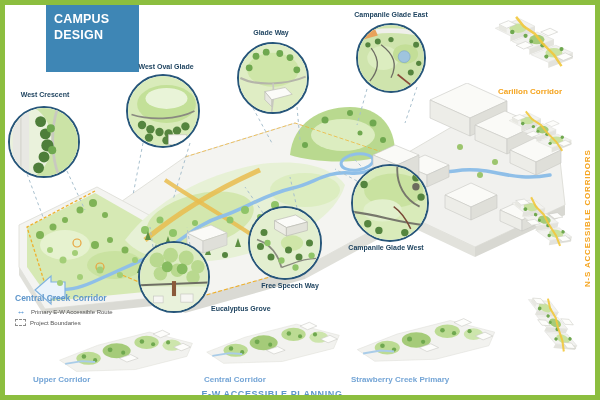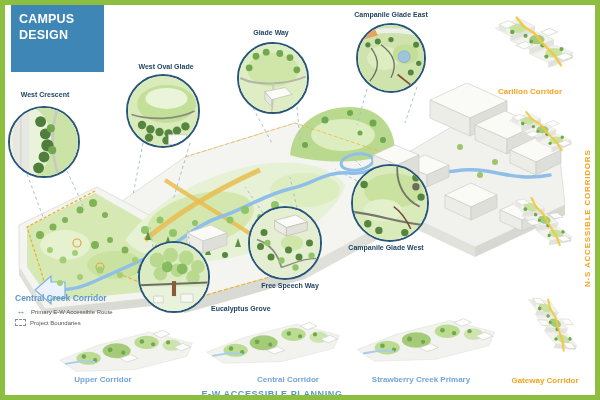--- a/index.html
+++ b/index.html
@@ -1,31 +1,31 @@
 <!DOCTYPE html>
 <html><head>
 <meta charset="utf-8">
 <style>
   html,body{margin:0;padding:0;background:#fff;}
   .page{position:relative;width:600px;height:400px;box-sizing:border-box;
         border:5px solid #8CBE3F;background:#fff;overflow:hidden;
         font-family:"Liberation Sans",sans-serif;}
-  .header{position:absolute;left:6px;top:0px;width:78px;min-height:54px;
+  .header{position:absolute;left:41px;top:0px;width:78px;min-height:54px;
           background:#3E86B5;color:#fff;font-weight:bold;font-size:12.5px;
           line-height:1.3;padding:6px 7px 7px 8px;letter-spacing:.2px;}
   .header span{display:block;}
   svg.layer{position:absolute;}
   .callout{position:absolute;border:2px solid #27567A;border-radius:50%;
            overflow:hidden;background:#fff;box-sizing:border-box;}
   .callout svg{display:block;width:100%;height:100%;}
   .callout-label{position:absolute;font-size:7px;font-weight:bold;color:#1F4460;
                  text-align:center;white-space:nowrap;}
   .ns-label{position:absolute;width:110px;text-align:center;font-size:8px;
             font-weight:bold;color:#F5A41E;white-space:nowrap;}
-  .ew-label{position:absolute;width:140px;text-align:center;font-size:8px;
+  .ew-label{position:absolute;width:140px;text-align:left;font-size:8px;
             font-weight:bold;color:#74A5D6;white-space:nowrap;}
   .ew-heading{position:absolute;left:167px;top:384px;width:200px;text-align:center;
               font-size:9px;font-weight:bold;color:#5E96CB;letter-spacing:.6px;}
   .ns-heading{position:absolute;right:3px;top:146px;height:136px;
               writing-mode:vertical-rl;transform:rotate(180deg);
               font-size:8px;font-weight:bold;color:#F5A41E;letter-spacing:.8px;
               white-space:nowrap;}
   .legend{position:absolute;left:10px;top:288px;width:160px;}
   .legend-heading{font-size:8.5px;font-weight:bold;color:#5E96CB;margin-bottom:4px;}
   .legend-row{display:flex;align-items:center;gap:4px;margin-bottom:3px;}
@@ -421,33 +421,32 @@
     <g transform="rotate(12 40 39)">
         <use href="#ns-corr" width="80" height="78"></use>
       </g>
   </svg>
 
   <svg class="layer" style="left:506px;top:282px" width="78" height="86">
     <g transform="rotate(26 39 43)">
         <use href="#ns-corr" width="78" height="86"></use>
       </g>
   </svg>
-  <div class="ns-label" style="left:485px;top:371px">Gateway Corridor</div>
 
   <div class="ns-heading">N-S ACCESSIBLE CORRIDORS</div>
 
   <svg class="layer" style="left:50px;top:314px" width="142" height="58">
       <use href="#ew-corr" width="142" height="58"></use>
     </svg>
   <div class="ew-label" style="left:28px;top:370px">Upper Corridor</div>
 
   <svg class="layer" style="left:198px;top:304px" width="140" height="62">
       <use href="#ew-corr" width="140" height="62"></use>
     </svg>
-  <div class="ew-label" style="left:213px;top:370px">Central Corridor</div>
+  <div class="ew-label" style="left:199px;top:370px">Central Corridor</div>
 
   <svg class="layer" style="left:344px;top:302px" width="154" height="60">
       <use href="#ew-corr" width="154" height="60"></use>
     </svg>
   <div class="ew-label" style="left:346px;top:370px">Strawberry Creek Primary</div>
 
   <div class="ew-heading">E-W ACCESSIBLE PLANNING</div>
 
   <div class="legend">
     <div class="legend-heading">Central Creek Corridor</div>

